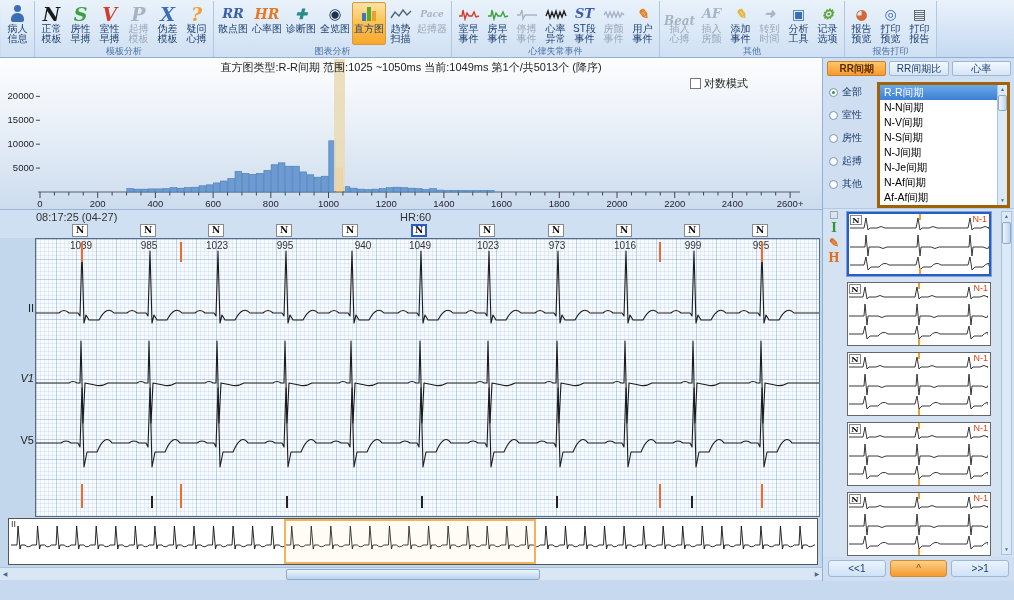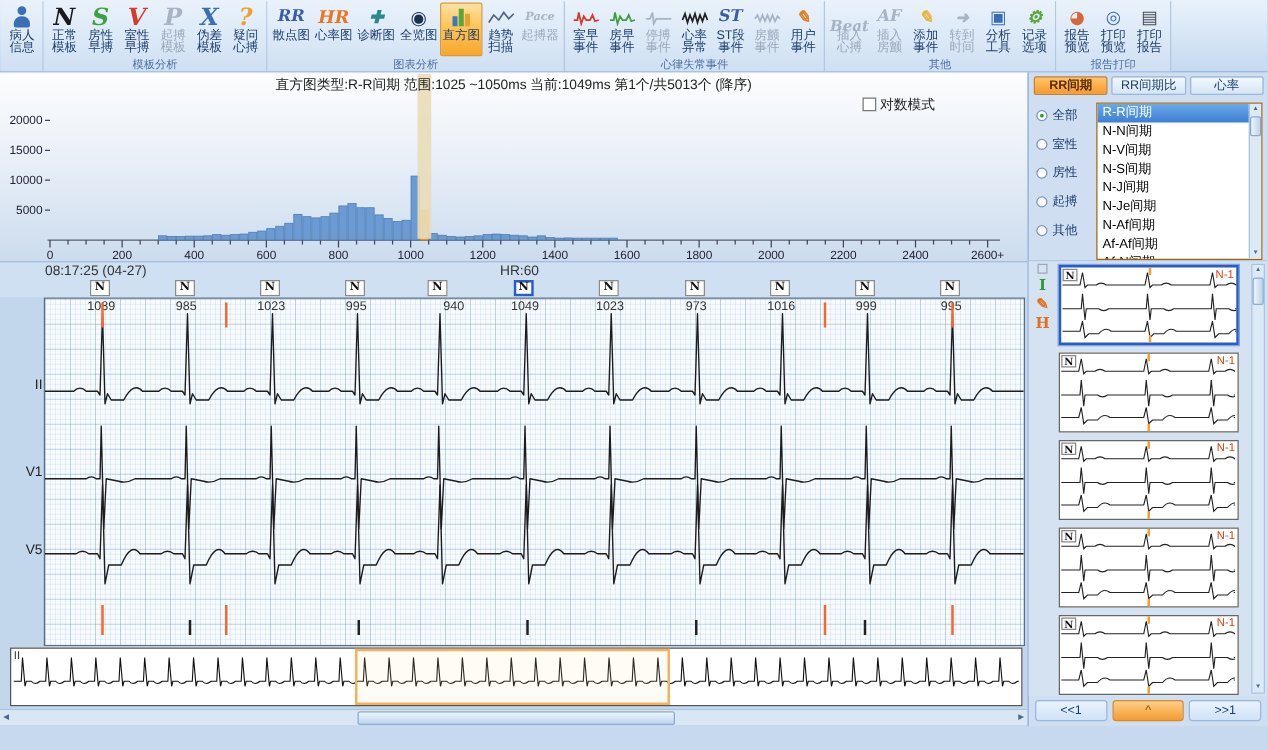--- a/index.html
+++ b/index.html
@@ -78,21 +78,21 @@
   
   .itabs { display:flex; gap:3px; padding:3px 3px 2px 4px; }
   .itab { flex:1; height:15px; font-size:10px; text-align:center; line-height:14px; color:#1c3e6e;
           background:linear-gradient(#f2f8fd,#d5e5f5); border:1px solid #9ab7dc; border-radius:2px; }
   .itab.sel { background:linear-gradient(#fdc66a,#f8992b); border-color:#c87f2e; color:#5a2d00; font-weight:bold; }
   .ibody { display:flex; padding:4px 4px 0 6px; height:130px; }
   .radios { width:48px; display:flex; flex-direction:column; gap:9px; padding-top:3px; color:#1c3e6e; }
   .radio { display:flex; align-items:center; gap:4px; font-size:10px; }
   .rdot { width:9px; height:9px; border-radius:50%; border:1px solid #7a95b5; background:#fff; position:relative; }
   .rdot.on:after { content:""; position:absolute; left:2px; top:2px; width:3px; height:3px; border-radius:50%; background:#2f9a2f; }
-  .listbox { position:relative; flex:1; background:#fff; border:1px solid #a16207; overflow:hidden; }
+  .listbox { position:relative; flex:1; background:#fff; border:3px solid #a16207; overflow:hidden; }
   .litem { height:15px; line-height:15px; padding-left:4px; font-size:10.5px; color:#000; }
   .litem.sel { background:linear-gradient(#6aa9e8,#3d7fd4); color:#fff; }
   .vscroll { position:absolute; right:0; top:0; bottom:0; width:10px; background:#dce9f6; border-left:1px solid #aac4e0; }
   .vs-arrow { position:absolute; left:0; width:9px; height:9px; font-size:5px; color:#49688f; text-align:center; line-height:9px; }
   .vs-thumb { position:absolute; left:0px; width:9px; background:linear-gradient(90deg,#eef5fc,#bcd4ec); border:1px solid #8aaad0; border-radius:2px; }
 
   .thumb-panel { position:relative; height:349px; background:#d4e2f2; border-top:1px solid #b4c9e2; }
   .tool-icons { position:absolute; left:2px; top:2px; width:18px; display:flex; flex-direction:column; align-items:center; gap:3px; }
   .ti { font-size:12px; line-height:12px; font-family:"DejaVu Serif",serif; font-weight:bold; }
   .thumb { position:absolute; left:24px; width:144px; height:64px; background:#fff; border:1px solid #666; }
@@ -527,21 +527,21 @@
             <div class="nbox" style="left: 479px;">N</div>
             <div class="nbox" style="left: 548px;">N</div>
             <div class="nbox" style="left: 616px;">N</div>
             <div class="nbox" style="left: 684px;">N</div>
             <div class="nbox" style="left: 752px;">N</div>
           </div>
       </div>
 
       <div class="ecg-grid-wrap">
         <span class="lead-lab" style="top:64px;">II</span>
-        <span class="lead-lab" style="top:134px;">V1</span>
+        <span class="lead-lab" style="top:134px;font-style:italic;">V1</span>
         <span class="lead-lab" style="top:196px;">V5</span>
         <div class="ecg-grid" id="ecg-grid">
           <svg id="ecg-svg" width="783" height="277">
               <path d="M0,74 L23,74 Q28,69 33,74 L42,74 L44,77 L46,12 L48,84 L50,76 L53,81 L63,81 Q71,66 78,74 L91,74 Q96,69 101,74 L110,74 L112,77 L114,12 L116,84 L118,76 L121,81 L131,81 Q139,66 146,74 L159,74 Q164,69 169,74 L178,74 L180,77 L182,12 L184,84 L186,76 L189,81 L199,81 Q207,66 214,74 L227,74 Q232,69 237,74 L246,74 L248,77 L250,12 L252,84 L254,76 L257,81 L267,81 Q275,66 282,74 L293,74 Q298,69 303,74 L312,74 L314,77 L316,12 L318,84 L320,76 L323,81 L333,81 Q341,66 348,74 L362,74 Q367,69 372,74 L381,74 L383,77 L385,12 L387,84 L389,76 L392,81 L402,81 Q410,66 417,74 L430,74 Q435,69 440,74 L449,74 L451,77 L453,12 L455,84 L457,76 L460,81 L470,81 Q478,66 485,74 L499,74 Q504,69 509,74 L518,74 L520,77 L522,12 L524,84 L526,76 L529,81 L539,81 Q547,66 554,74 L567,74 Q572,69 577,74 L586,74 L588,77 L590,12 L592,84 L594,76 L597,81 L607,81 Q615,66 622,74 L635,74 Q640,69 645,74 L654,74 L656,77 L658,12 L660,84 L662,76 L665,81 L675,81 Q683,66 690,74 L703,74 Q708,69 713,74 L722,74 L724,77 L726,12 L728,84 L730,76 L733,81 L743,81 Q751,66 758,74 L783,74" fill="none" stroke="#1c1c1c" stroke-width="1.1" stroke-linejoin="round"></path>
               <path d="M0,144 L33,144 Q37,141 41,144 L44,144 L45,102 L47,184 L49,144 L59,146 Q65,148 72,144 L101,144 Q105,141 109,144 L112,144 L113,102 L115,184 L117,144 L127,146 Q133,148 140,144 L169,144 Q173,141 177,144 L180,144 L181,102 L183,184 L185,144 L195,146 Q201,148 208,144 L237,144 Q241,141 245,144 L248,144 L249,102 L251,184 L253,144 L263,146 Q269,148 276,144 L303,144 Q307,141 311,144 L314,144 L315,102 L317,184 L319,144 L329,146 Q335,148 342,144 L372,144 Q376,141 380,144 L383,144 L384,102 L386,184 L388,144 L398,146 Q404,148 411,144 L440,144 Q444,141 448,144 L451,144 L452,102 L454,184 L456,144 L466,146 Q472,148 479,144 L509,144 Q513,141 517,144 L520,144 L521,102 L523,184 L525,144 L535,146 Q541,148 548,144 L577,144 Q581,141 585,144 L588,144 L589,102 L591,184 L593,144 L603,146 Q609,148 616,144 L645,144 Q649,141 653,144 L656,144 L657,102 L659,184 L661,144 L671,146 Q677,148 684,144 L713,144 Q717,141 721,144 L724,144 L725,102 L727,184 L729,144 L739,146 Q745,148 752,144 L783,144" fill="none" stroke="#1c1c1c" stroke-width="1.1" stroke-linejoin="round"></path>
               <path d="M0,204 L25,204 Q30,200 35,204 L42,204 L44,208 L46,149 L48,228 L51,213 L61,213 Q69,194 76,204 L93,204 Q98,200 103,204 L110,204 L112,208 L114,149 L116,228 L119,213 L129,213 Q137,194 144,204 L161,204 Q166,200 171,204 L178,204 L180,208 L182,149 L184,228 L187,213 L197,213 Q205,194 212,204 L229,204 Q234,200 239,204 L246,204 L248,208 L250,149 L252,228 L255,213 L265,213 Q273,194 280,204 L295,204 Q300,200 305,204 L312,204 L314,208 L316,149 L318,228 L321,213 L331,213 Q339,194 346,204 L364,204 Q369,200 374,204 L381,204 L383,208 L385,149 L387,228 L390,213 L400,213 Q408,194 415,204 L432,204 Q437,200 442,204 L449,204 L451,208 L453,149 L455,228 L458,213 L468,213 Q476,194 483,204 L501,204 Q506,200 511,204 L518,204 L520,208 L522,149 L524,228 L527,213 L537,213 Q545,194 552,204 L569,204 Q574,200 579,204 L586,204 L588,208 L590,149 L592,228 L595,213 L605,213 Q613,194 620,204 L637,204 Q642,200 647,204 L654,204 L656,208 L658,149 L660,228 L663,213 L673,213 Q681,194 688,204 L705,204 Q710,200 715,204 L722,204 L724,208 L726,149 L728,228 L731,213 L741,213 Q749,194 756,204 L783,204" fill="none" stroke="#1c1c1c" stroke-width="1.1" stroke-linejoin="round"></path>
             </svg>
           <div id="rr-row">
               <div class="rrnum" style="left: 30px;">1089</div>
               <div class="rrnum" style="left: 98px;">985</div>

